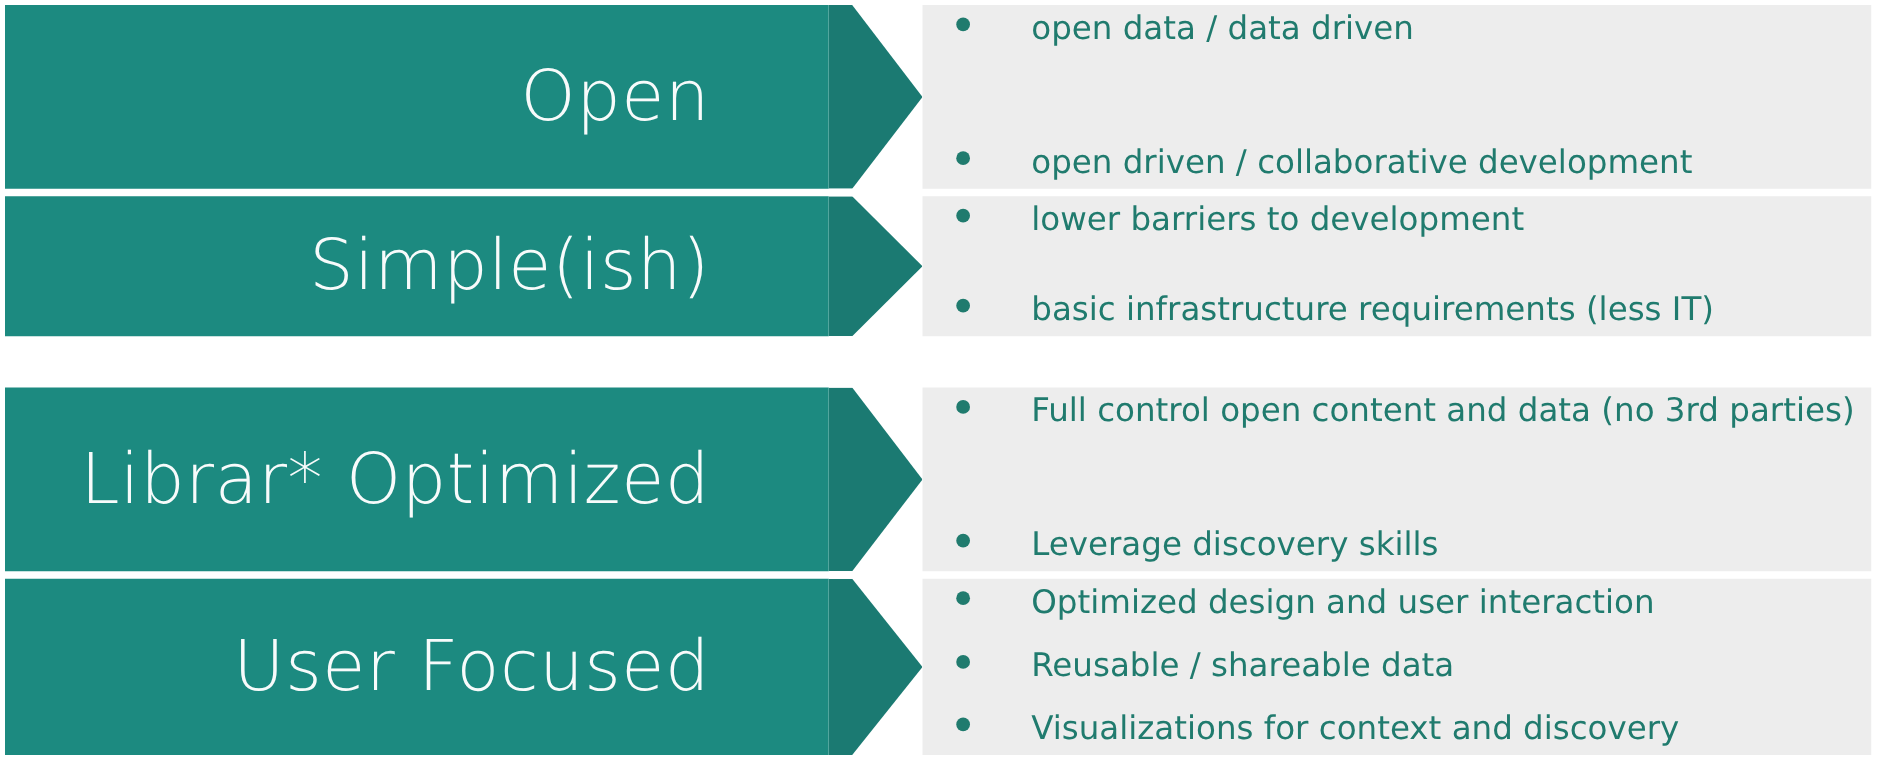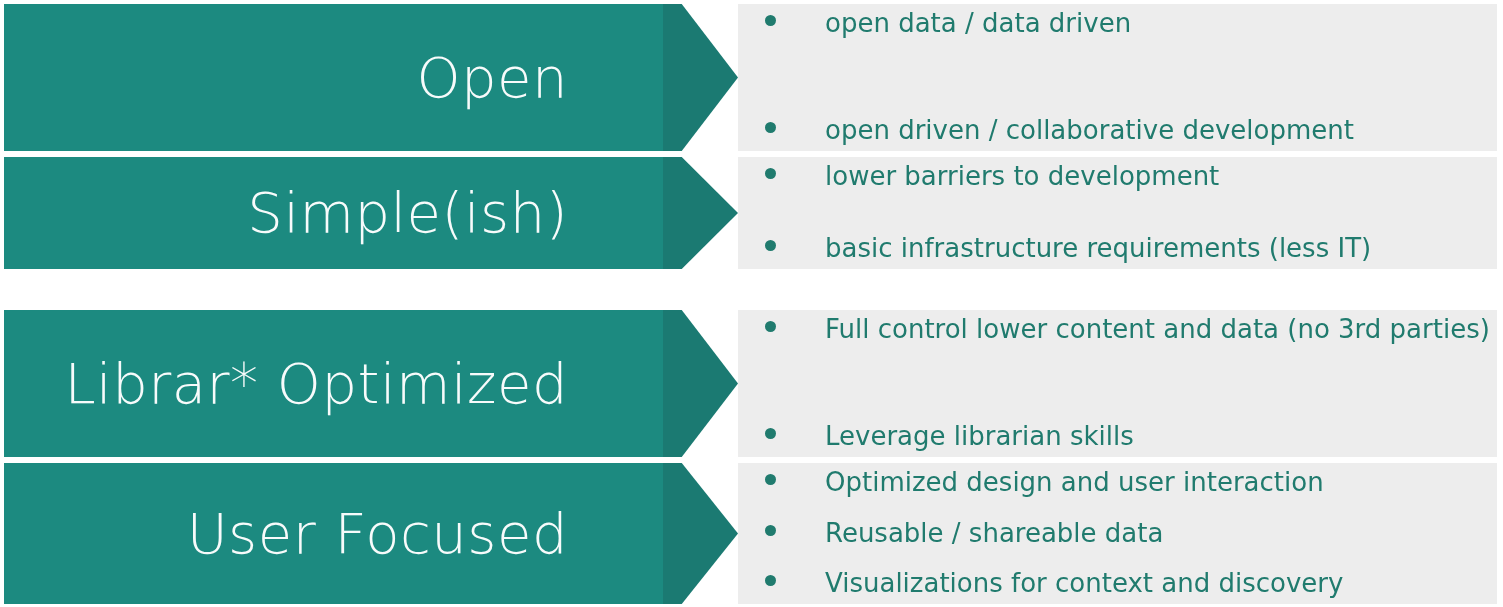--- a/index.html
+++ b/index.html
@@ -150,25 +150,25 @@
 
   <div class="row" style="top:310px; height:147px;">
     <div class="arrow">
       <div class="arrow-shaft"></div>
       <div class="arrow-head"></div>
       <div class="arrow-label">Librar* Optimized</div>
     </div>
     <div class="panel">
       <div class="bullet-row">
         <span class="bullet-dot"></span>
-        <span class="bullet-text">Full control lower content and data (no 3rd parties)</span>
+        <span class="bullet-text">Full control open content and data (no 3rd parties)</span>
       </div>
       <div class="bullet-row">
         <span class="bullet-dot"></span>
-        <span class="bullet-text">Leverage librarian skills</span>
+        <span class="bullet-text">Leverage discovery skills</span>
       </div>
     </div>
   </div>
 
   <div class="row" style="top:463px; height:141px;border-radius:17px;">
     <div class="arrow">
       <div class="arrow-shaft"></div>
       <div class="arrow-head"></div>
       <div class="arrow-label">User Focused</div>
     </div>

